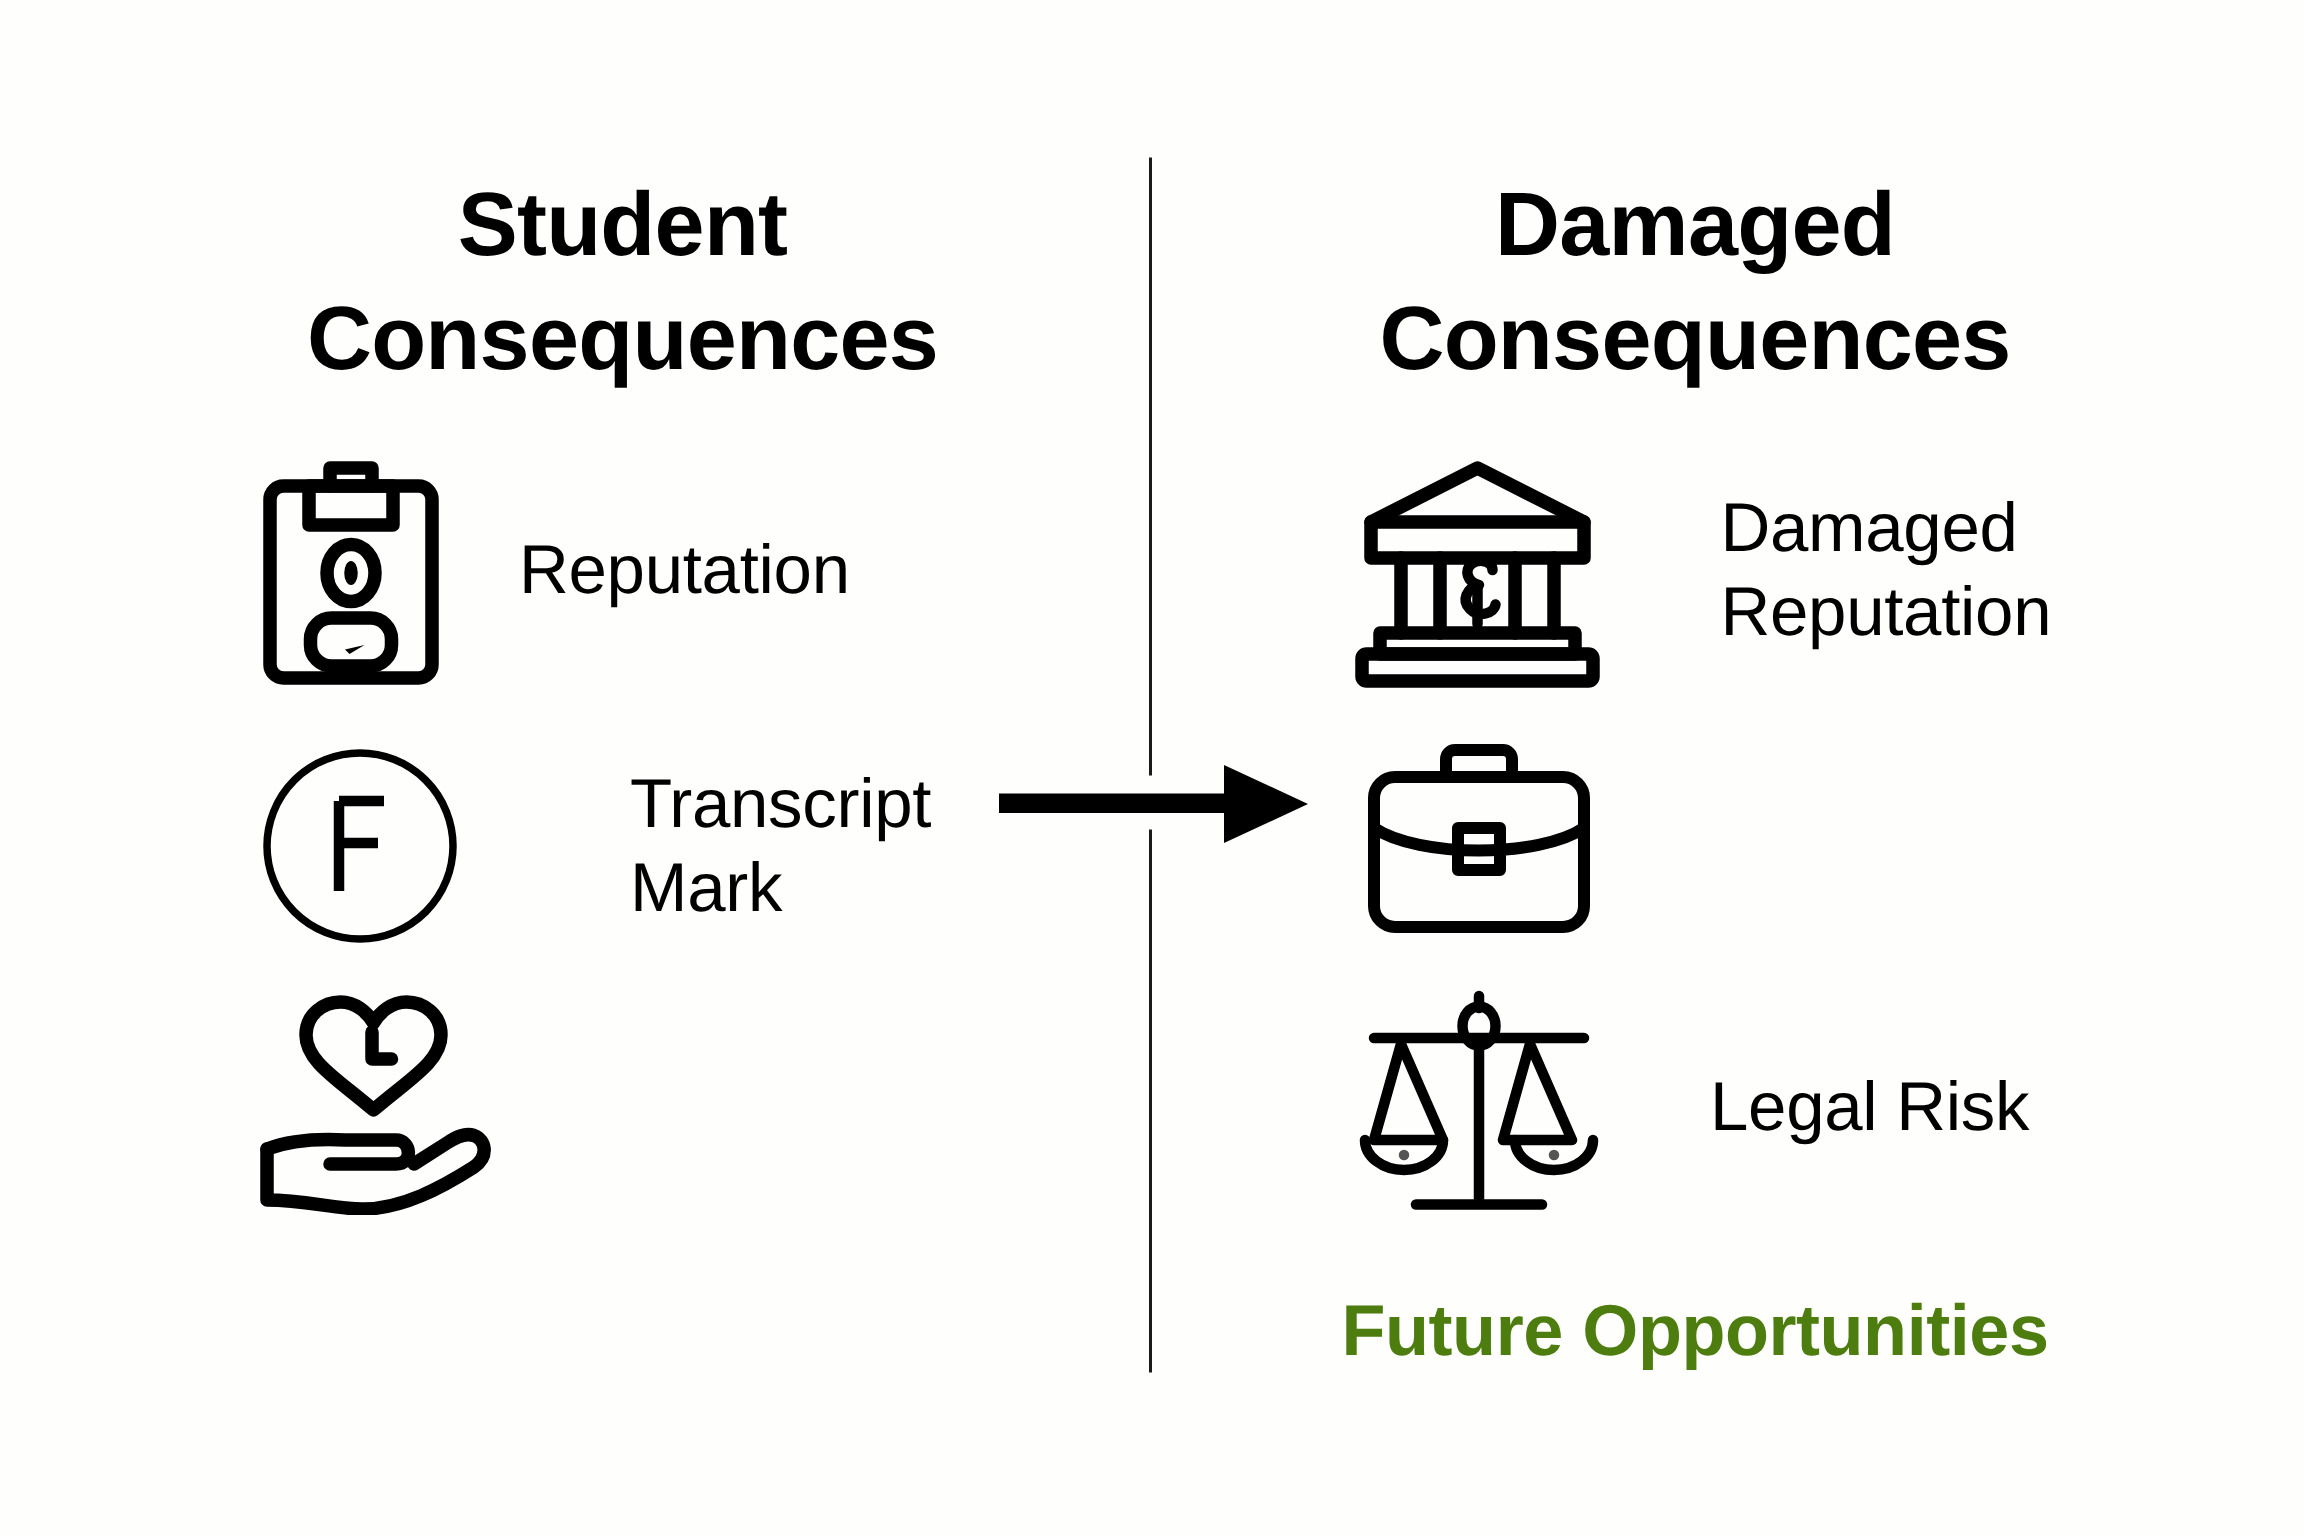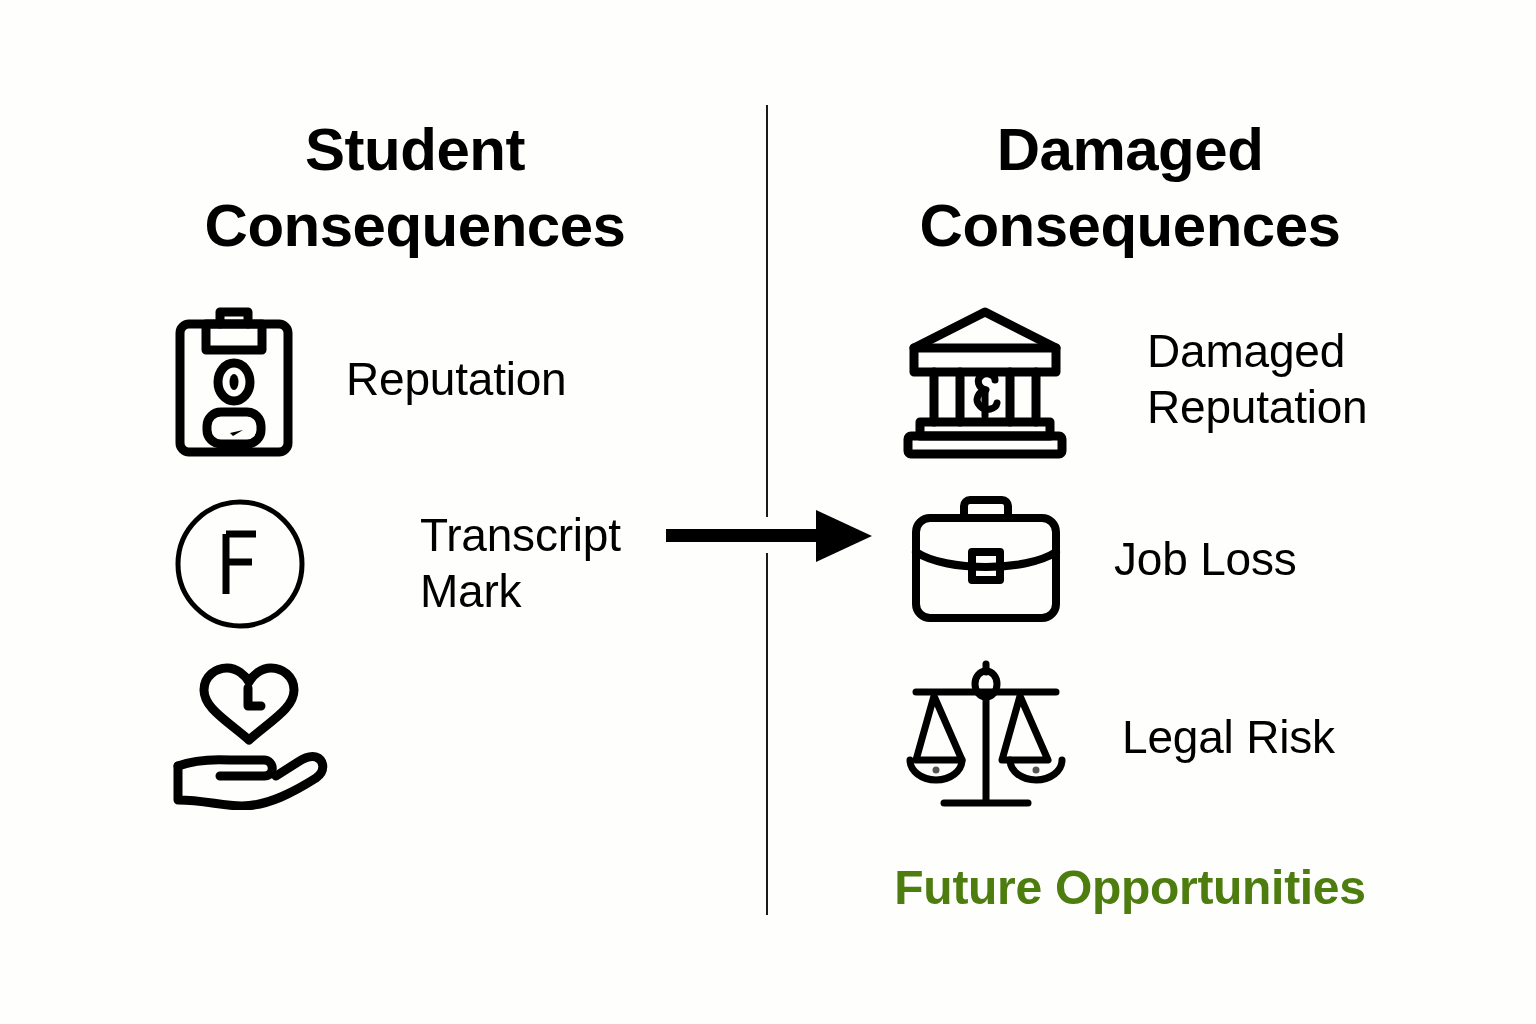--- a/index.html
+++ b/index.html
@@ -103,21 +103,21 @@
   
   #item-reputation { top: 0px;   left: 0px; gap: 33px; }
   #item-jobloss    { top: 190px; left: 6px; }
   #item-legalrisk  { top: 360px; left: 6px; }
 
   .lbl-gap-1 { margin-left: 48px; }
   .lbl-gap-2 { margin-left: 62px; }
   .lbl-gap-3 { margin-left: 40px; }
   .lbl-gap-4 { margin-left: 44px; }
   .lbl-gap-5 { margin-left: 48px; }
-  .lbl-gap-6 { margin-left: 56px; }
+  .lbl-gap-6 { margin-left: 74px; }
 
   
   #footer-text {
     position: absolute;
     left: 810px;
     top: 860px;
     width: 640px;
     text-align: center;
     font-size: 48px;
     font-weight: 700;
@@ -266,21 +266,20 @@
             <path d="M58 28 v-12 a6 6 0 0 1 6 -6 h32 a6 6 0 0 1 6 6 v12"></path>
 
             <rect x="10" y="28" width="140" height="100" rx="14"></rect>
 
             <path d="M10 62 C 40 82, 120 82, 150 62"></path>
 
             <rect x="66" y="62" width="28" height="28"></rect>
           </g>
         </svg>
       </span>
-      <span class="item-label lbl-gap-5">Job Loss</span>
     </div>
 
     <div class="item" id="item-legalrisk">
       <span class="icon-box">
         <svg width="160" height="155" viewBox="0 0 160 155">
           <g fill="none" stroke="#000" stroke-width="7" stroke-linejoin="round" stroke-linecap="round">
 
             <path d="M80 4 v8"></path>
 
             <ellipse cx="80" cy="24" rx="11" ry="13"></ellipse>

